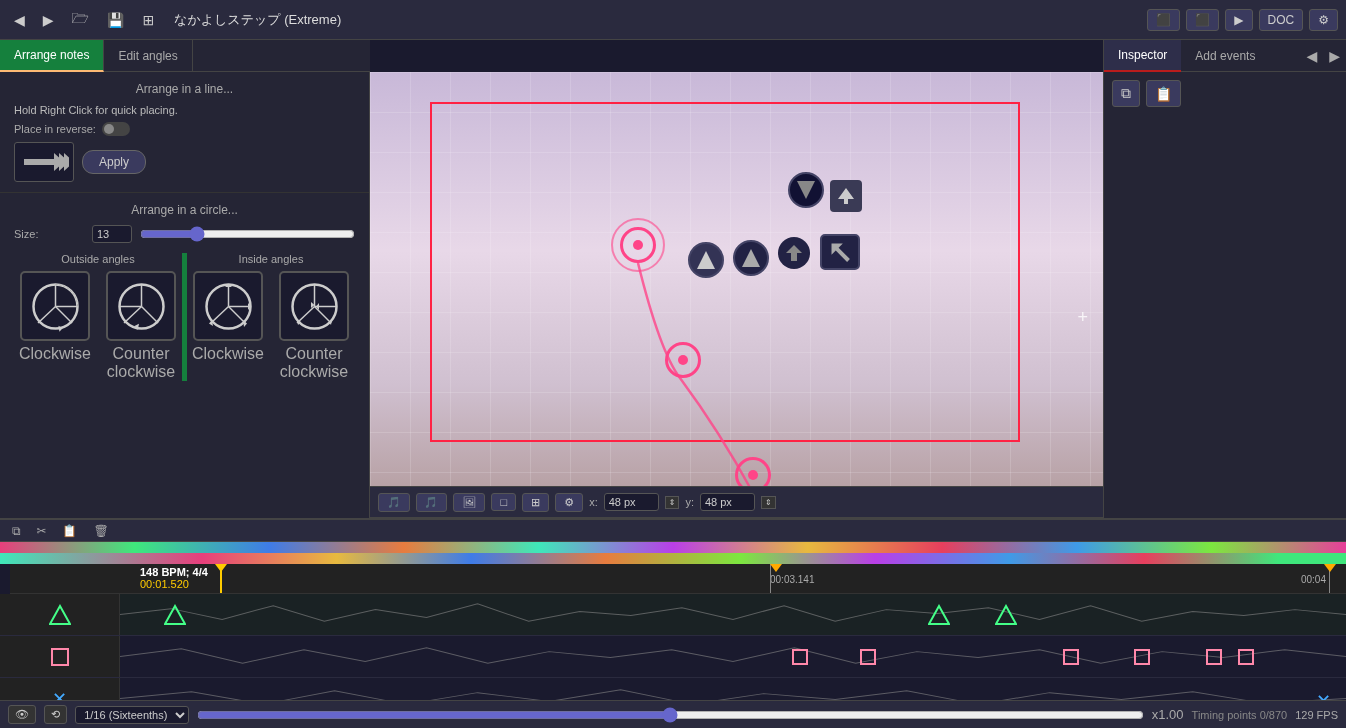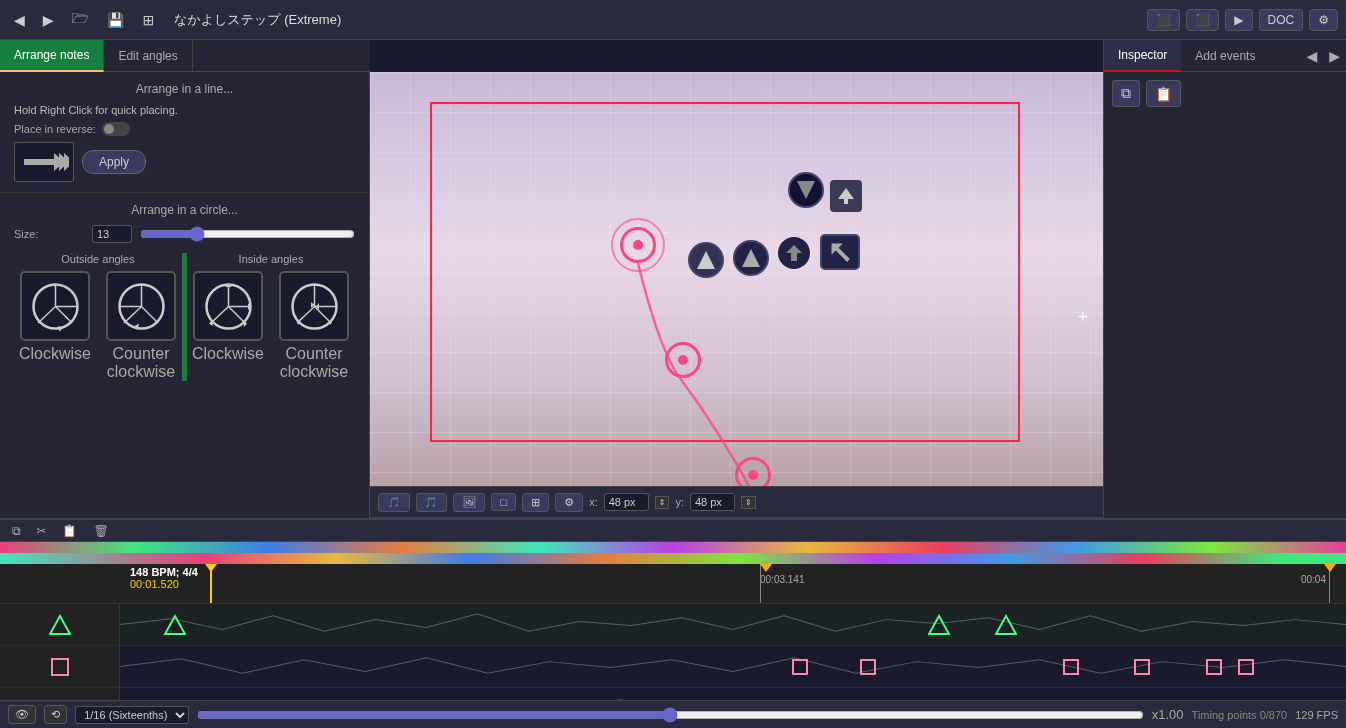--- a/index.html
+++ b/index.html
@@ -93,21 +93,21 @@
 
     
     #canvas-bottom-bar {
       position: absolute; bottom: 210px; left: 370px; right: 243px; height: 32px; background: #2a2a3e; border-top: 1px solid #444; border-bottom: 1px solid #444; display: flex; align-items: center; padding: 0 8px; gap: 6px;
     }
     .canvas-tool-btn {
       background: #3a3a5e; border: 1px solid #555; color: #ccc; cursor: pointer; font-size: 11px; padding: 2px 8px; border-radius: 3px;
     }
     .coord-label { color: #aaa; font-size: 11px; }
     .coord-input {
-      background: #1a1a2e; border: 1px solid #555; color: #ccc; padding: 2px 4px; border-radius: 3px; width: 45px; font-size: 11px;
+      background: #1a1a2e; border: 1px solid #555; color: #ccc; padding: 2px 4px; border-radius: 3px; width: 55px; font-size: 11px;
     }
 
     
     #right-panel {
       position: absolute; top: 72px; right: 0; width: 243px; bottom: 210px; background: #252535; border-left: 1px solid #444;
     }
     .inspector-icons { padding: 8px; display: flex; gap: 6px; }
     .inspector-icon-btn {
       background: #3a3a5e; border: 1px solid #555; color: #ccc; cursor: pointer; font-size: 14px; padding: 4px 8px; border-radius: 3px;
     }
@@ -428,21 +428,21 @@
 
   <div class="note-strip" style="height:22px;background:#111;position:relative;overflow:hidden;">
     <div style="position:absolute;top:0;left:0;right:0;height:11px;display:flex;">
       <div style="flex:1;height:100%;background:linear-gradient(to right,#ff4488 0%,#44ff88 10%,#4488ff 20%,#ff8844 30%,#44ffcc 40%,#cc44ff 50%,#ffcc44 60%,#ff4466 70%,#44aaff 80%,#88ff44 90%,#ff44aa 100%);opacity:0.9;"></div>
     </div>
     <div style="position:absolute;top:11px;left:0;right:0;height:11px;display:flex;">
       <div style="flex:1;height:100%;background:linear-gradient(to right,#44ffcc 0%,#ff4488 15%,#ffcc44 25%,#4488ff 35%,#ff8844 45%,#88ff44 55%,#cc44ff 65%,#44aaff 75%,#ff4466 85%,#44ff88 95%);opacity:0.9;"></div>
     </div>
   </div>
 
-  <div id="time-ruler" style="height:40px;background:#222;border-bottom:1px solid #333;position:relative;">
+  <div id="time-ruler" style="height:30px;background:#222;border-bottom:1px solid #333;position:relative;margin-left:10px;">
     <span style="position:absolute;left:130px;top:2px;font-size:11px;color:#fff;font-weight:bold;">148 BPM; 4/4</span>
     <span style="position:absolute;left:130px;top:14px;font-size:11px;color:#ffcc00;">00:01.520</span>
 
     <div style="position:absolute;left:210px;top:0;bottom:0;width:2px;background:#ffcc00;z-index:10;">
       <div style="position:absolute;top:0;left:-5px;width:0;height:0;border-left:6px solid transparent;border-right:6px solid transparent;border-top:8px solid #ffcc00;"></div>
     </div>
 
     <span style="position:absolute;left:760px;top:10px;font-size:10px;color:#aaa;">00:03.141</span>
     <div style="position:absolute;left:760px;top:0;bottom:0;width:1px;background:#888;"></div>
     <div style="position:absolute;left:760px;top:0;width:0;height:0;border-left:6px solid transparent;border-right:6px solid transparent;border-top:8px solid #ffaa00;"></div>

